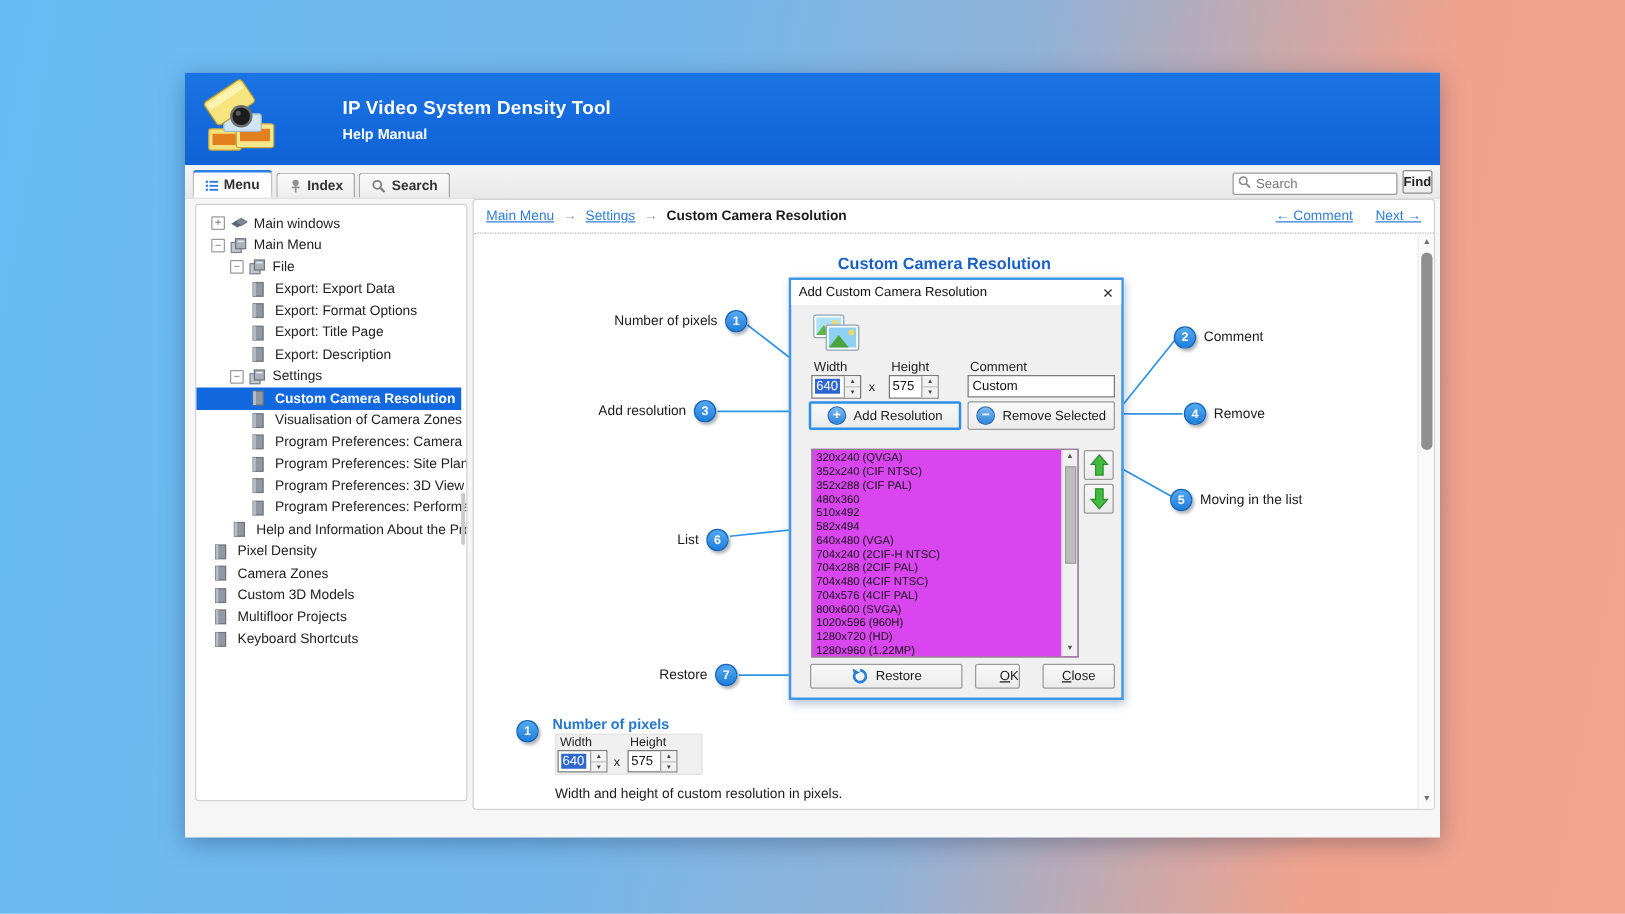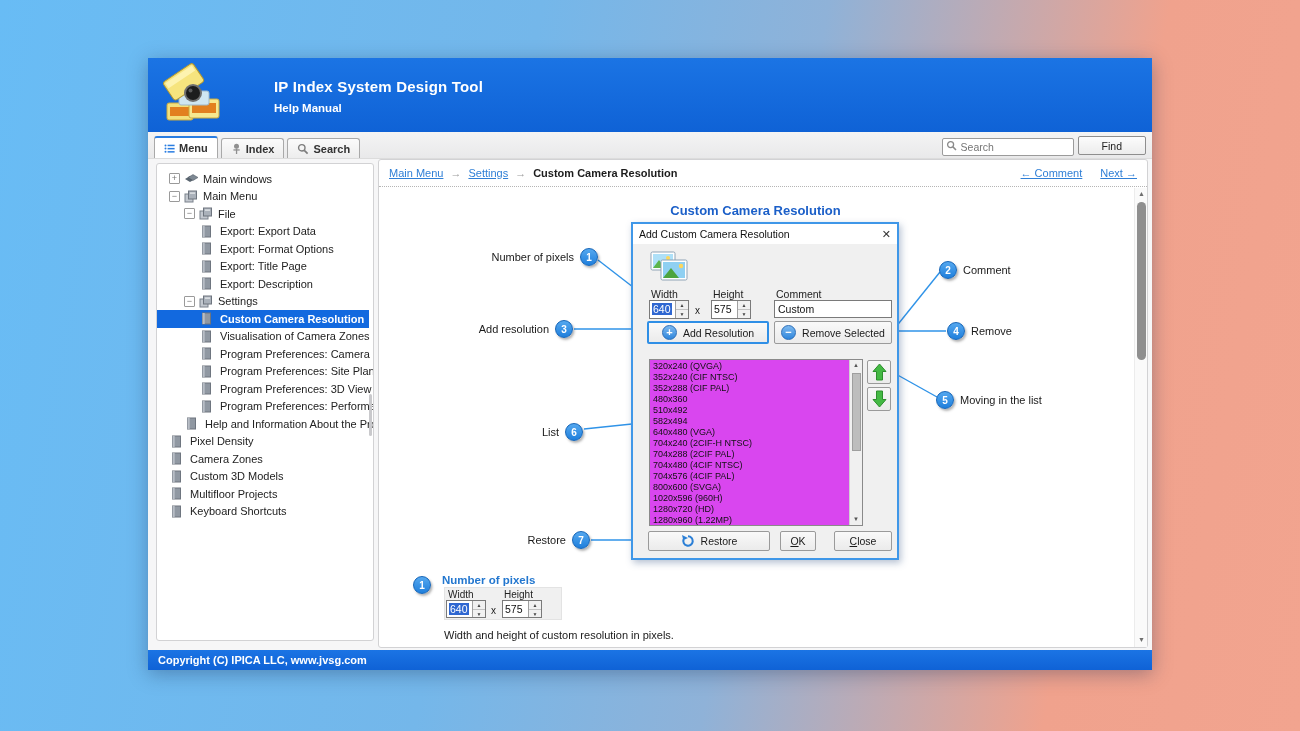--- a/index.html
+++ b/index.html
@@ -18,21 +18,21 @@
   .tabbar { position:absolute; left:0; top:74px; right:0; height:27px; background:linear-gradient(#f4f4f4,#e9e9ea); border-bottom:1px solid #dcdcdc; }
   .tabs { position:absolute; left:6px; bottom:0; display:flex; gap:3px; align-items:flex-end; }
   .tab { height:20px; padding:0 9px; display:flex; align-items:center; gap:4px; font-size:11px; font-weight:bold; color:#333;
          background:linear-gradient(#fbfbfb,#ededed); border:1px solid #a9a9a9; border-bottom:none; border-radius:3px 3px 0 0; cursor:default;margin-top:34px; }
   .tab.active { background:#fff; border-top:2px solid #2a7de1; height:22px; }
   .tab svg { display:block; }
   .findwrap { position:absolute; right:6px; top:4px; display:flex; gap:4px; align-items:center; }
   .searchbox { position:relative; width:132px; height:18px; }
   .searchbox input { width:100%; height:100%; border:1px solid #9b9b9b; border-radius:2px; padding:0 4px 0 18px; font-size:10.5px; color:#444; background:#fff; font-family:"Liberation Sans",sans-serif; }
   .searchbox .mag { position:absolute; left:4px; top:3px; }
-  .findbtn { height:19px; padding:0 23px; font-size:10.5px; font-weight:normal; color:#222; background:linear-gradient(#fcfcfc,#ececec); border:1px solid #8e8e8e; border-radius:2px; }
+  .findbtn { height:19px; padding:0 0; font-size:10.5px; font-weight:bold; color:#222; background:linear-gradient(#fcfcfc,#ececec); border:1px solid #8e8e8e; border-radius:2px; }
 
   
   .main { position:absolute; left:0; top:101px; right:0; bottom:20px; }
   .sidebar { position:absolute; left:8px; top:4px; width:218px; bottom:9px; background:#fff; border:1px solid #d2d2d4; border-radius:3px; overflow:hidden; }
   .tree { position:absolute; inset:6px 4px 4px 0; }
   .tree-row { height:17.5px; display:flex; align-items:center; font-size:11px; color:#222; white-space:nowrap; cursor:default; }
   .tree-row.selected { background:#1269df; color:#fff; font-weight:bold; }
   .expand { width:11px; height:11px; border:1px solid #9a9a9a; background:#fff; color:#777; font-size:9px; line-height:9px; text-align:center; margin-right:4px; flex:0 0 auto; border-radius:1px; }
   .ticon { width:15px; height:13px; margin-right:4px; flex:0 0 auto; display:flex; align-items:center; }
   .sb-scroll { position:absolute; right:1px; top:230px; width:3px; height:42px; background:#c9c9cc; border-radius:2px; }
@@ -114,21 +114,21 @@
         <rect x="33" y="40" width="24" height="10" fill="#e2801f"></rect>
         <rect x="20" y="28" width="30" height="14" rx="2" fill="#cfe6f2" stroke="#9fb9c9"></rect>
         <g transform="rotate(-34 24 18)">
           <rect x="6" y="8" width="36" height="22" rx="3" fill="#f6e47e" stroke="#b69a2f"></rect>
           <rect x="8" y="10" width="32" height="6" fill="#fdf3b0"></rect>
         </g>
         <circle cx="34" cy="30" r="9" fill="#6f6f6f"></circle>
         <circle cx="34" cy="30" r="7" fill="#1d1d1d"></circle>
         <circle cx="31.5" cy="27.5" r="2" fill="#5a5a5a"></circle>
       </svg>
-      <div class="hd-title">IP Index System Design Tool</div>
+      <div class="hd-title">IP Video System Density Tool</div>
       <div class="hd-sub">Help Manual</div>
     </div>
 
     <div class="tabbar">
       <div class="tabs">
         <div class="tab active">
           <svg width="11" height="11" viewBox="0 0 11 11">
             <g fill="#2a7de1">
                 <circle cx="1.5" cy="2.4" r="1"></circle>
                 <rect x="3.6" y="1.7" width="7" height="1.5"></rect>
@@ -541,21 +541,21 @@
                 </svg>
               </div>
 
               <div class="dbtn" style="left:15px; top:307px; width:122px; height:20px;">
                 <svg width="14" height="14" viewBox="0 0 16 16">
                   <path d="M8 2.6 a5.4 5.4 0 1 1 -5 3.4" fill="none" stroke="#2b7fd6" stroke-width="2.4"></path>
                   <path d="M1.2 1 L2.6 7 L8 4.6 Z" fill="#2b7fd6"></path>
                 </svg>
                 <span>Restore</span>
               </div>
-              <div class="dbtn" style="left:147px; top:307px; width:36px; height:20px;">
+              <div class="dbtn" style="left:147px; top:307px; width:36px; height:20px;justify-content:flex-end;">
                 <span class="btn-u">OK</span>
               </div>
               <div class="dbtn" style="left:201px; top:307px; width:58px; height:20px;">
                 <span class="btn-u">Close</span>
               </div>
             </div>
 
             <div class="co" style="right:534px; top:60px;">
               <span class="co-label">Number of pixels</span>
               <span class="co-circle">1</span>
@@ -611,17 +611,14 @@
 
           <div class="vscroll">
             <div class="arr up">▲</div>
             <div class="thumb"></div>
             <div class="arr down">▼</div>
           </div>
         </div>
       </div>
     </div>
 
-    <div class="footer">
-      <span>Copyright (C) IPICA LLC, www.jvsg.com</span>
-    </div>
   </div>
 </div>
 
 </body></html>

